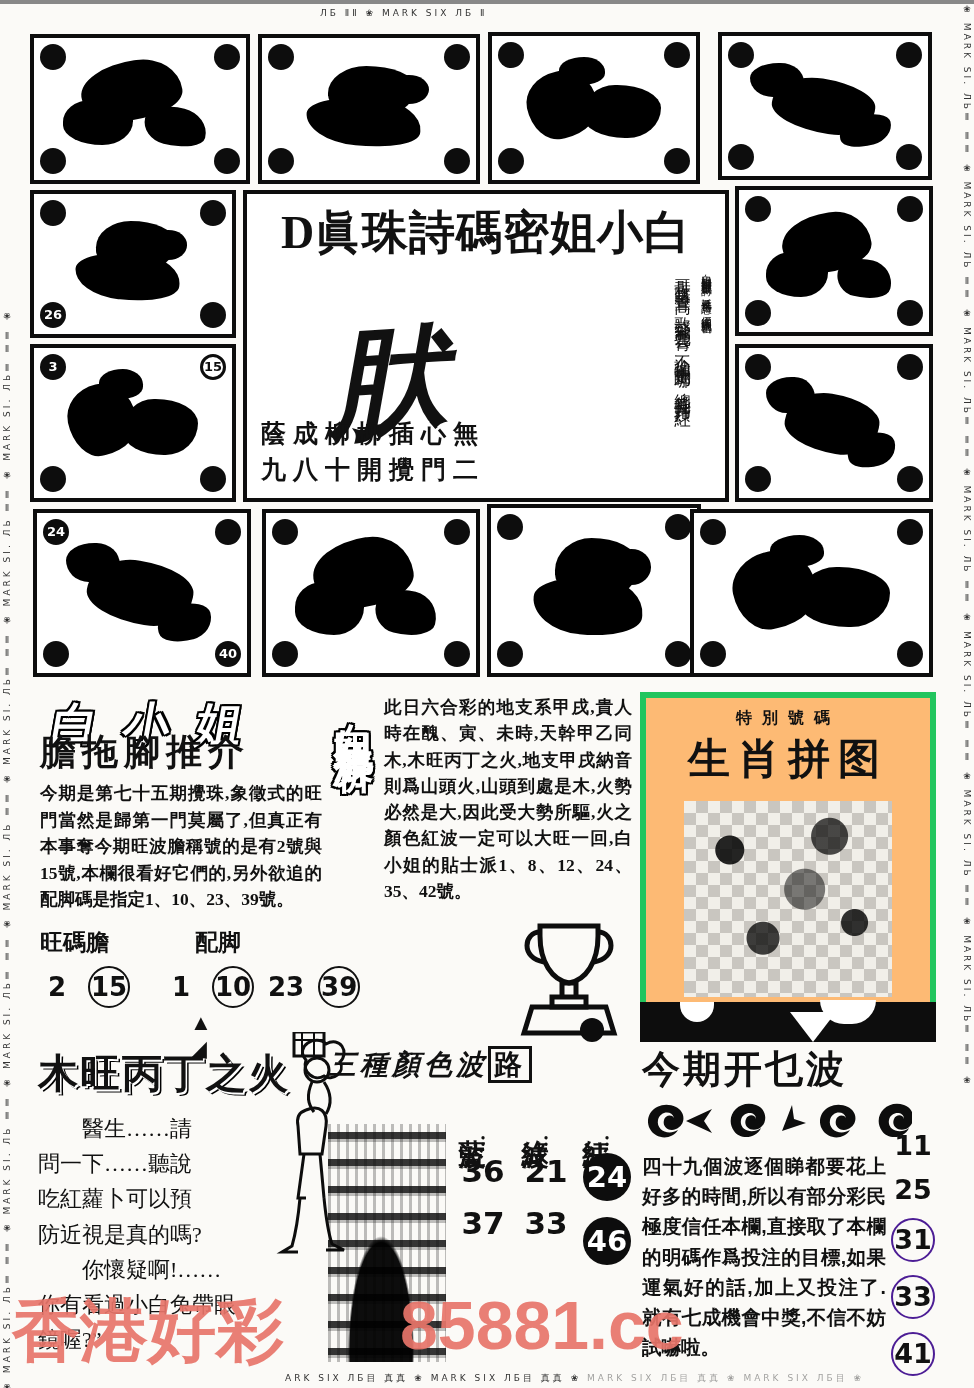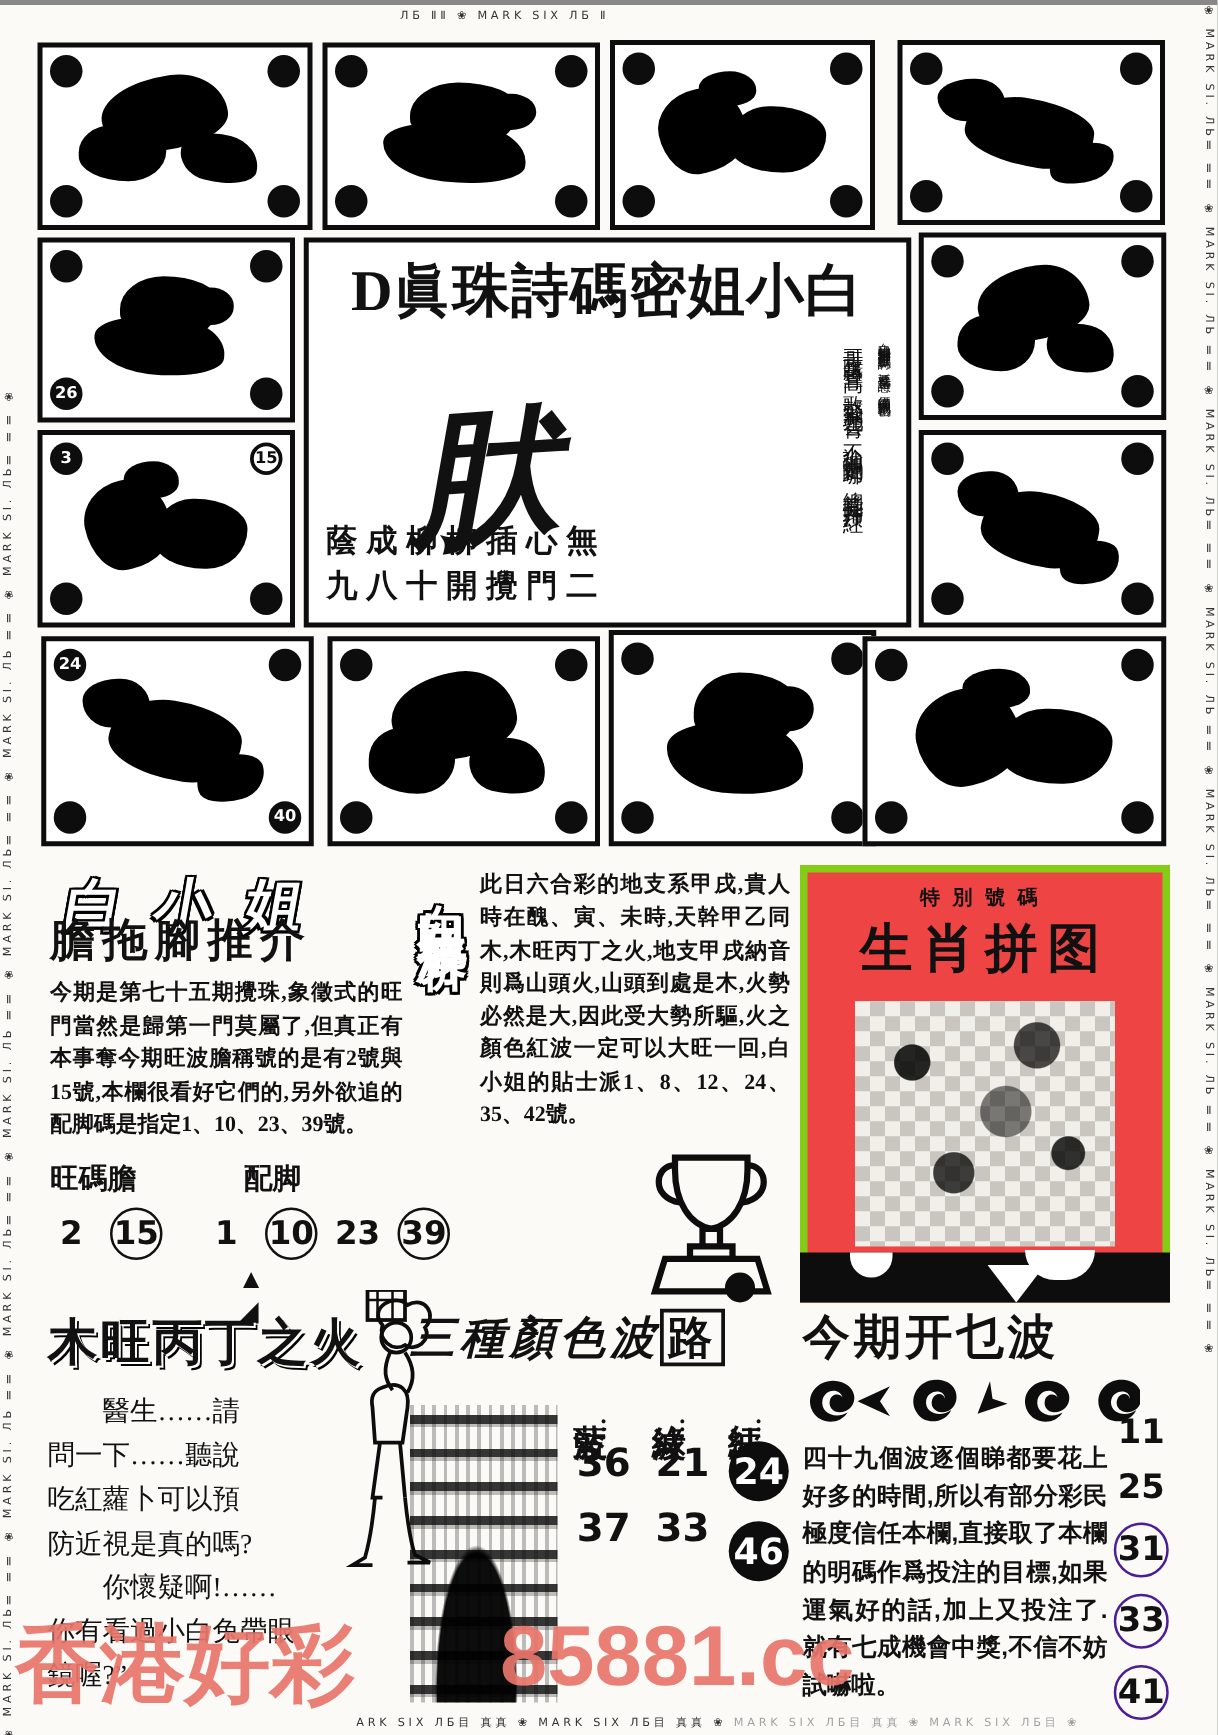--- a/index.html
+++ b/index.html
@@ -69,21 +69,21 @@
   .chips { display:flex; align-items:center; gap:14px; font-family:"DejaVu Sans",sans-serif; }
   .chip { font-size:26px; font-weight:700; min-width:34px; text-align:center; }
   .chip.ring { border:2.5px solid #111; border-radius:50%; width:42px; height:42px; line-height:38px; }
   .chip.ball { background:#0d0d0d; color:#fff; border-radius:50%; width:44px; height:44px; line-height:44px; }
   .marks { position:absolute; font-size:22px; letter-spacing:110px; }
 
   .vert-title { writing-mode:vertical-rl; text-orientation:upright; font-size:40px;
                 font-weight:700; letter-spacing:6px; }
   .analysis-body { font-size:17.5px; font-weight:700; line-height:1.5; text-align:justify; }
 
-  .puzzle-box { border:6px solid #84cc16; background:#ef4444; }
+  .puzzle-box { border:6px solid #22c55e; background:#fdba74; }
   .kicker { text-align:center; font-size:16px; font-weight:700; letter-spacing:10px; margin-top:10px; }
   .puzzle-title { text-align:center; font-size:42px; font-weight:900; letter-spacing:8px;
                   font-family:Liberation Sans, sans-serif; margin-top:2px; }
   .scramble { margin:14px auto 0; width:208px; height:196px;
      background-color:#e8e6e1;
      background-image:
        radial-gradient(circle at 22% 25%, rgba(0,0,0,.85) 0 14px, transparent 15px),
        radial-gradient(circle at 70% 18%, rgba(0,0,0,.7) 0 18px, transparent 19px),
        radial-gradient(circle at 82% 62%, rgba(0,0,0,.8) 0 13px, transparent 14px),
        radial-gradient(circle at 38% 70%, rgba(0,0,0,.75) 0 16px, transparent 17px),
@@ -95,21 +95,21 @@
   .notch.n1 { left:40px; top:0; width:34px; height:20px; border-radius:0 0 20px 20px; }
   .notch.n2 { left:150px; top:10px; width:46px; height:30px; clip-path:polygon(0 0,100% 0,50% 100%); }
   .notch.n3 { right:60px; top:-2px; width:56px; height:24px; border-radius:0 0 28px 28px; }
 
   
   .joke-title { font-size:40px; font-weight:900; letter-spacing:2px;
                 font-family:"Liberation Sans",sans-serif;
                 text-shadow:1.5px 1.5px 0 #fff, 3px 3px 0 #000; }
   .joke-line { font-size:22px; line-height:1.6; white-space:nowrap; }
 
-  .tc-title { font-size:36px; font-weight:700; font-style:italic; letter-spacing:4px; white-space:nowrap; }
+  .tc-title { font-size:28px; font-weight:700; font-style:italic; letter-spacing:4px; white-space:nowrap; }
   .tc-title .boxed { border:3px solid #111; padding:0 3px; font-style:normal; }
   .smudge { position:absolute; left:0; top:78px; width:118px; height:238px;
      background:
        radial-gradient(ellipse at 45% 96%, rgba(0,0,0,.95) 0 34%, transparent 36%),
        repeating-linear-gradient(180deg, transparent 0 8px, rgba(10,10,10,.82) 8px 15px,
           rgba(10,10,10,.25) 15px 18px, transparent 18px 27px),
        repeating-linear-gradient(90deg, rgba(0,0,0,.25) 0 3px, transparent 3px 9px); }
   .tc-col { position:absolute; top:72px; width:58px; text-align:center; }
   .tc-col .hdr { writing-mode:vertical-rl; text-orientation:upright; font-size:27px;
                  font-weight:900; letter-spacing:2px; }

